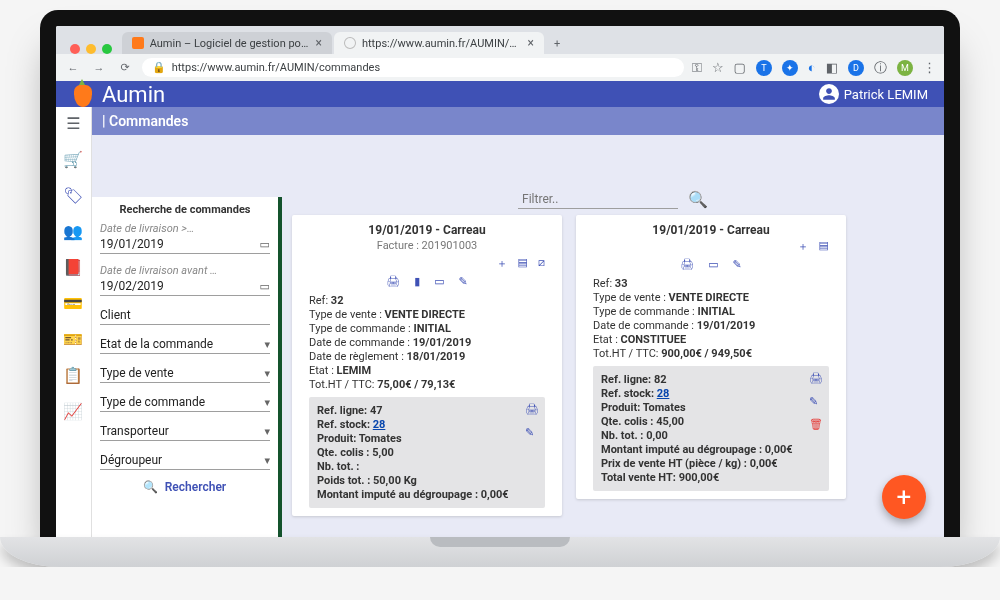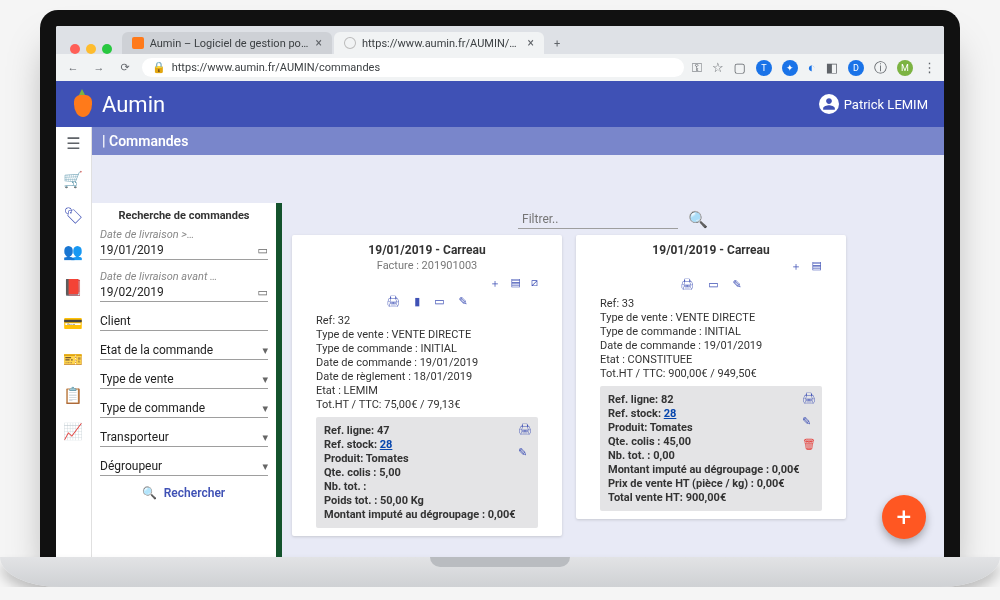--- a/index.html
+++ b/index.html
@@ -32,21 +32,21 @@
   .chrome-toolbar{display:flex;align-items:center;padding:4px 8px;background:#f1f3f4;gap:8px;}
   .nav-btn{color:#5f6368;width:18px;text-align:center;}
   .omnibox{flex:1;display:flex;align-items:center;gap:6px;background:#fff;border-radius:14px;
     padding:3px 10px;font-size:11px;color:#3c4043;}
   .lock{color:#5f6368;}
   .chrome-icons{display:flex;gap:10px;align-items:center;color:#5f6368;font-size:13px;}
   .chrome-icons .circle{width:16px;height:16px;border-radius:50%;display:flex;align-items:center;justify-content:center;font-size:9px;color:#fff;}
 
   
   .app-header{background:#3f51b5;color:#fff;display:flex;align-items:center;justify-content:space-between;
-    padding:10px 16px;}
+    padding:0 16px;}
   .brand{display:flex;align-items:center;gap:8px;font-size:22px;font-weight:400;}
   .brand-logo{width:22px;height:26px;position:relative;}
   .carrot-body{width:18px;height:22px;background:#ff7a1a;border-radius:10px 10px 14px 14px/10px 10px 20px 20px;
     position:absolute;bottom:0;left:2px;}
   .carrot-leaf{position:absolute;top:-2px;left:6px;width:0;height:0;border-left:4px solid transparent;
     border-right:4px solid transparent;border-bottom:8px solid #7cb342;}
   .user-chip{display:flex;align-items:center;gap:5px;font-size:13px;}
   .user-avatar{width:20px;height:20px;border-radius:50%;background:#fff;display:flex;align-items:center;justify-content:center;}
   .user-avatar svg{fill:#3f51b5;}
 
@@ -55,44 +55,44 @@
   .icon-rail{width:36px;background:#fff;display:flex;flex-direction:column;align-items:center;padding-top:6px;gap:16px;border-right:1px solid #e0e0e0;}
   .icon-rail .ri{color:#3f51b5;width:20px;height:20px;display:flex;align-items:center;justify-content:center;}
   .icon-rail .menu{color:#5f6368;}
 
   .page-title-bar{background:#7986cb;color:#fff;font-weight:600;padding:6px 10px;font-size:14px;
     display:flex;align-items:center;}
   .content-col{flex:1;display:flex;flex-direction:column;min-width:0;gap:48px;}
   .content-row{display:flex;flex:1;min-height:0;}
 
   
-  .search-panel{width:190px;background:#fff;border-right:6px solid #14532d;padding:6px 8px 8px;font-size:11px;color:#555;
-    overflow-y:auto;}
+  .search-panel{width:190px;background:#fff;border-right:4px solid #14532d;padding:6px 8px 8px;font-size:11px;color:#555;
+    overflow-y:auto;margin-top:14px;}
   .search-panel h4{font-size:11px;font-weight:700;color:#333;text-align:center;margin-bottom:6px;}
   .fld{margin:6px 0 10px;border-bottom:1px solid #9e9e9e;position:relative;}
   .fld label{display:block;font-size:11px;color:#888;font-style:italic;}
   .fld .val{font-size:12px;color:#222;padding:2px 0 2px;}
   .fld .suffix{position:absolute;right:0;bottom:2px;color:#666;}
   .placeholder{color:#9e9e9e;}
   .search-btn{display:flex;align-items:center;justify-content:center;gap:6px;color:#3f51b5;font-weight:600;
     font-size:12px;margin-top:8px;cursor:pointer;}
 
   
   .main{flex:1;overflow:auto;padding:6px 10px 10px;position:relative;}
   .filter-row{display:flex;align-items:center;justify-content:center;gap:10px;margin:1px 0 6px;}
   .filter-input{border:none;border-bottom:1px solid #9e9e9e;background:transparent;font-size:12px;
     padding:2px 4px;width:160px;color:#9e9e9e;}
   .cards{display:flex;gap:14px;align-items:flex-start;}
-  .card{background:#fff;border-radius:2px;box-shadow:0 1px 3px rgba(0,0,0,0.15);width:270px;padding:8px 24px;font-size:11px;color:#333;}
+  .card{background:#fff;border-radius:2px;box-shadow:0 1px 3px rgba(0,0,0,0.15);width:270px;padding:8px 17px;font-size:11px;color:#333;}
   .card-head{text-align:center;font-weight:700;font-size:12px;margin-bottom:2px;}
   .card-sub{text-align:center;color:#777;font-size:11px;margin-bottom:4px;}
   .card-icons{display:flex;justify-content:flex-end;gap:10px;color:#3f51b5;margin:2px 0 4px;}
   .card-icons2{display:flex;justify-content:center;gap:14px;color:#3f51b5;margin:4px 0 6px;}
   .kv{margin:1px 0;}
-  .kv b{font-weight:400;}
+  .kv b{font-weight:700;}
   .linkish{color:#0645ad;text-decoration:underline;}
   .line-box{background:#e4e4e6;border-radius:2px;padding:6px 8px;margin-top:6px;position:relative;}
   .line-box .row{margin:1px 0;}
   .side-icons{position:absolute;right:6px;top:6px;display:flex;flex-direction:column;gap:10px;color:#3f51b5;}
   .side-icons .del{color:#e53935;}
 
   .fab{position:absolute;right:18px;bottom:18px;width:44px;height:44px;border-radius:50%;background:#ff5722;
     color:#fff;display:flex;align-items:center;justify-content:center;font-size:26px;box-shadow:0 4px 8px rgba(0,0,0,0.3);}
 
   svg{display:block;}

